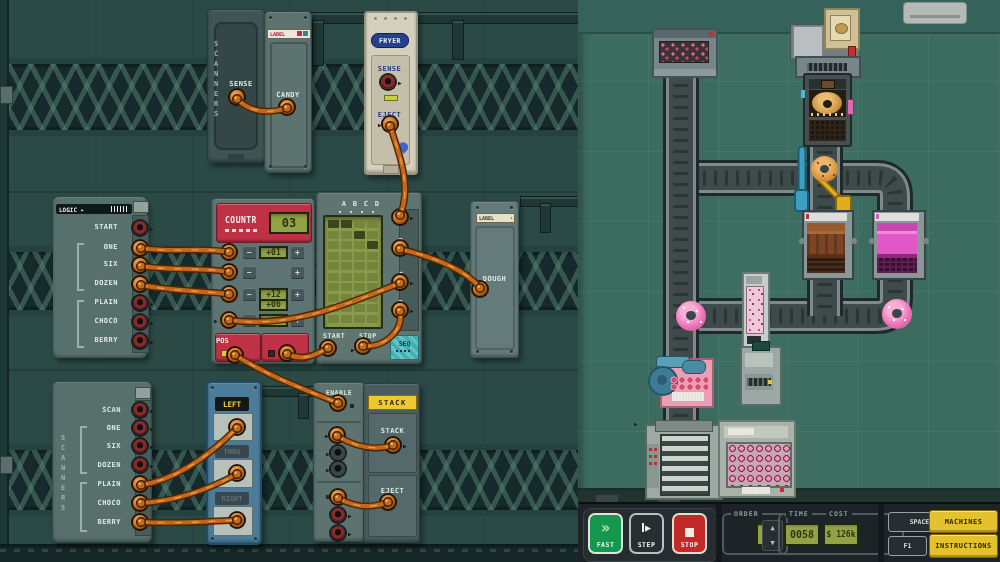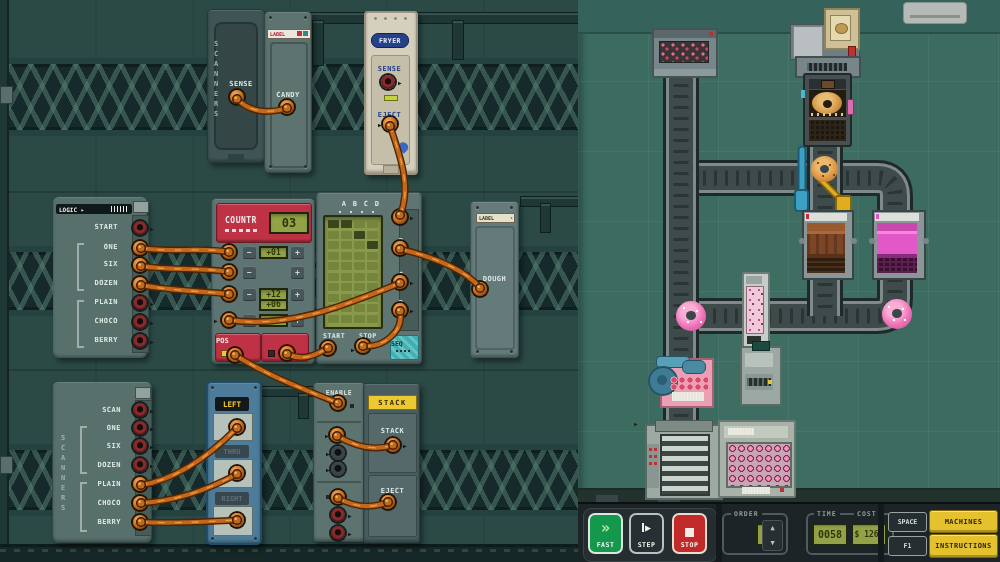--- a/index.html
+++ b/index.html
@@ -242,21 +242,21 @@
       <div class="parrow" id="seq-pointer" style="left: 317px; top: 226.5px; position: absolute; color: rgb(29, 37, 8);">▶</div>
       <div class="portstrip" style="left:82px;top:16px;width:20px;height:122px;"></div>
       <div class="t" style="left:79px;top:13px;width:10px;text-align:center;">A</div>
       <div class="t" style="left:79px;top:45px;width:10px;text-align:center;">B</div>
       <div class="t" style="left:79px;top:79px;width:10px;text-align:center;">C</div>
       <div class="t" style="left:79px;top:107px;width:10px;text-align:center;">D</div>
       <div class="t" style="left:6px;top:140px;font-size:6.5px;">START</div>
       <div class="t" style="left:42px;top:140px;font-size:6.5px;">STOP</div>
       <div class="parrow" style="left:34px;top:153px;">▶</div>
       <div class="abs" style="left:73px;top:142px;width:27px;height:23px;background:#3fb0b4;border:1px solid #1d7276;border-radius:2px;background-image:repeating-linear-gradient(45deg,rgba(255,255,255,.22) 0 3px,transparent 3px 7px);">
-        <span style="position:absolute;left:0;top:4px;width:100%;font-size:6.5px;font-weight:bold;color:#0e3a3c;">SEQ</span>
+        <span style="position:absolute;left:0;top:4px;width:100%;text-align:center;font-size:6.5px;font-weight:bold;color:#0e3a3c;">SEQ</span>
         <span class="abs" style="left:5px;top:14px;width:16px;height:2px;background:repeating-linear-gradient(90deg,#0e3a3c 0 2px,transparent 2px 4px);"></span>
       </div>
     </div>
 
     <div class="mod" style="left:470px;top:201px;width:47px;height:155px;background:#657b7b;border:1px solid #3d5253;border-radius:4px;">
       <div class="abs" style="left:5px;top:11px;width:37px;height:8px;background:#e7e0c8;border:1px solid #6a6450;">
         <span style="position:absolute;left:2px;top:1px;font-size:5px;font-weight:bold;color:#3a362a;">LABEL</span>
         <span class="parrow" style="right:1px;top:1px;font-size:4px;">▸</span>
       </div>
       <div class="abs" style="left:4px;top:24px;width:36px;height:120px;border:2px solid rgba(0,0,0,.2);border-radius:4px;"></div>
@@ -703,26 +703,26 @@
       </div>
       <div class="barsep" style="left:138px;"></div>
       <div class="grp" style="left:144px;top:9px;width:62px;height:38px;">
         <span class="glabel" style="left:7px;">ORDER</span>
         <div class="lcds" style="left:5px;top:8px;width:28px;height:23px;font-size:12px;margin-left:27px;">09</div>
         <div class="stepper" style="left:38px;top:5px;width:19px;height:29px;">
           <span>▲</span>
           <span>▼</span>
         </div>
       </div>
-      <div class="grp" style="left:228px;top:9px;width:84px;height:38px;">
+      <div class="grp" style="left:200px;top:9px;width:84px;height:38px;padding-left:38px;">
         <span class="glabel" style="left:6px;">TIME</span>
         <span class="glabel" style="left:46px;">COST</span>
         <div class="lcds" style="left:4px;top:8px;width:36px;height:23px;font-size:10px;">0058</div>
         <div class="lcds" style="left:43px;top:8px;width:36px;height:23px;font-size:8px;">$ 126k</div>
       </div>
       <div class="barsep" style="left:300px;"></div>
-      <div class="key" style="left:310px;top:8px;width:37px;height:18px;">SPACE</div>
+      <div class="key" style="left:310px;top:8px;width:37px;height:18px;padding-left:12px;">SPACE</div>
       <div class="ybtn" style="left:351px;top:6px;width:67px;height:21px;">MACHINES</div>
       <div class="key" style="left:310px;top:32px;width:37px;height:18px;">F1</div>
       <div class="ybtn" style="left:351px;top:30px;width:67px;height:22px;">INSTRUCTIONS</div>
     </div>
   </div>
 </div>
 
 </body></html>

